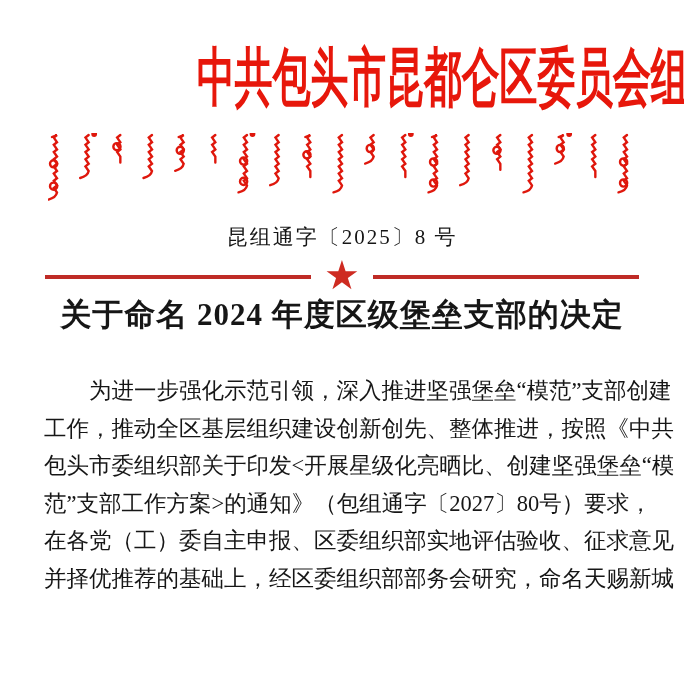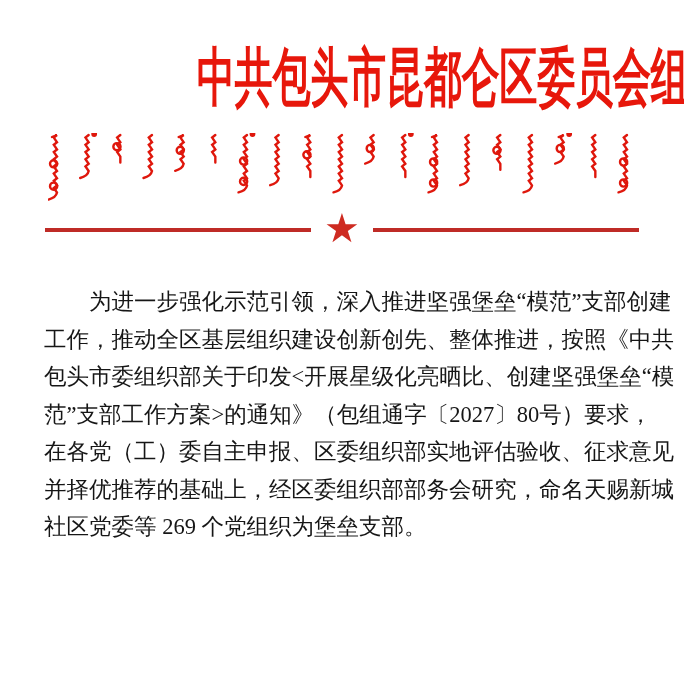--- a/index.html
+++ b/index.html
@@ -166,27 +166,29 @@
       <g transform="translate(547.3333333333334,2)" stroke="var(--banner_red)" fill="none" stroke-width="2.4" stroke-linecap="round">
         <path d="M0,0 l-3.2,2.6 l3.2,4.6 l-3.2,2.6 l3.2,4.6 l-3.2,2.6 l3.2,4.6 l-3.2,2.6 l3.2,4.6 l-3.2,2.6 l3.2,4.6 l0,6"></path>
       </g>
       <g transform="translate(579,2)" stroke="var(--banner_red)" fill="none" stroke-width="2.4" stroke-linecap="round">
         <path d="M0,0 l-3.2,2.6 l3.2,4.6 l-3.2,2.6 l3.2,4.6 l-3.2,2.6 l3.2,4.6 l-3.2,2.6 l3.2,4.6 l-3.2,2.6 l3.2,4.6 l-3.2,2.6 l3.2,4.6 l-3.2,2.6 l3.2,4.6 q-1,5 -8.5,7"></path>
         <circle cx="-3.4" cy="27.0" r="3.6"></circle>
         <circle cx="-3.4" cy="48.0" r="3.6"></circle>
       </g>
     </svg>
 
+  <div class="doc-number">昆组通字〔2025〕8 号</div>
 
   <div class="divider">
     <div class="seg"></div>
     <div class="star">★</div>
     <div class="seg"></div>
   </div>
 
+  <div class="doc-title">关于命名 2024 年度区级堡垒支部的决定</div>
 
   <div class="body-block">
     <div class="bline jline indent">
         <span>为</span>
         <span>进</span>
         <span>一</span>
         <span>步</span>
         <span>强</span>
         <span>化</span>
         <span>示</span>
@@ -354,16 +356,15 @@
         <span>研</span>
         <span>究</span>
         <span>，</span>
         <span>命</span>
         <span>名</span>
         <span>天</span>
         <span>赐</span>
         <span>新</span>
         <span>城</span>
       </div>
-    <div class="bline">社区党委等 269 个党组织为堡垒支部。</div>
   </div>
 
 </div>
 
 </body></html>

